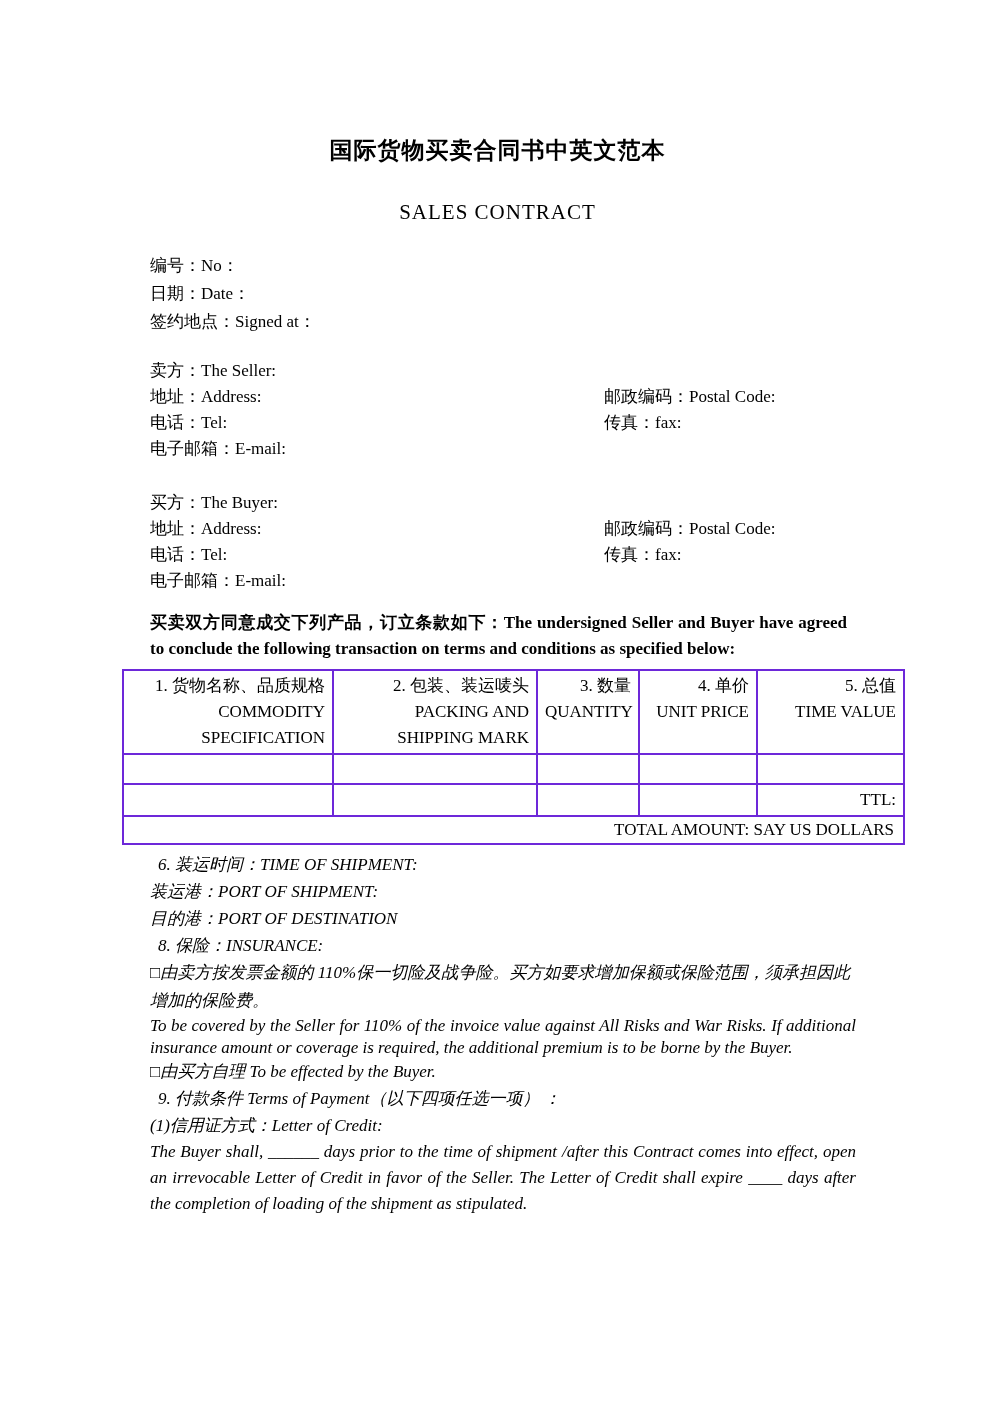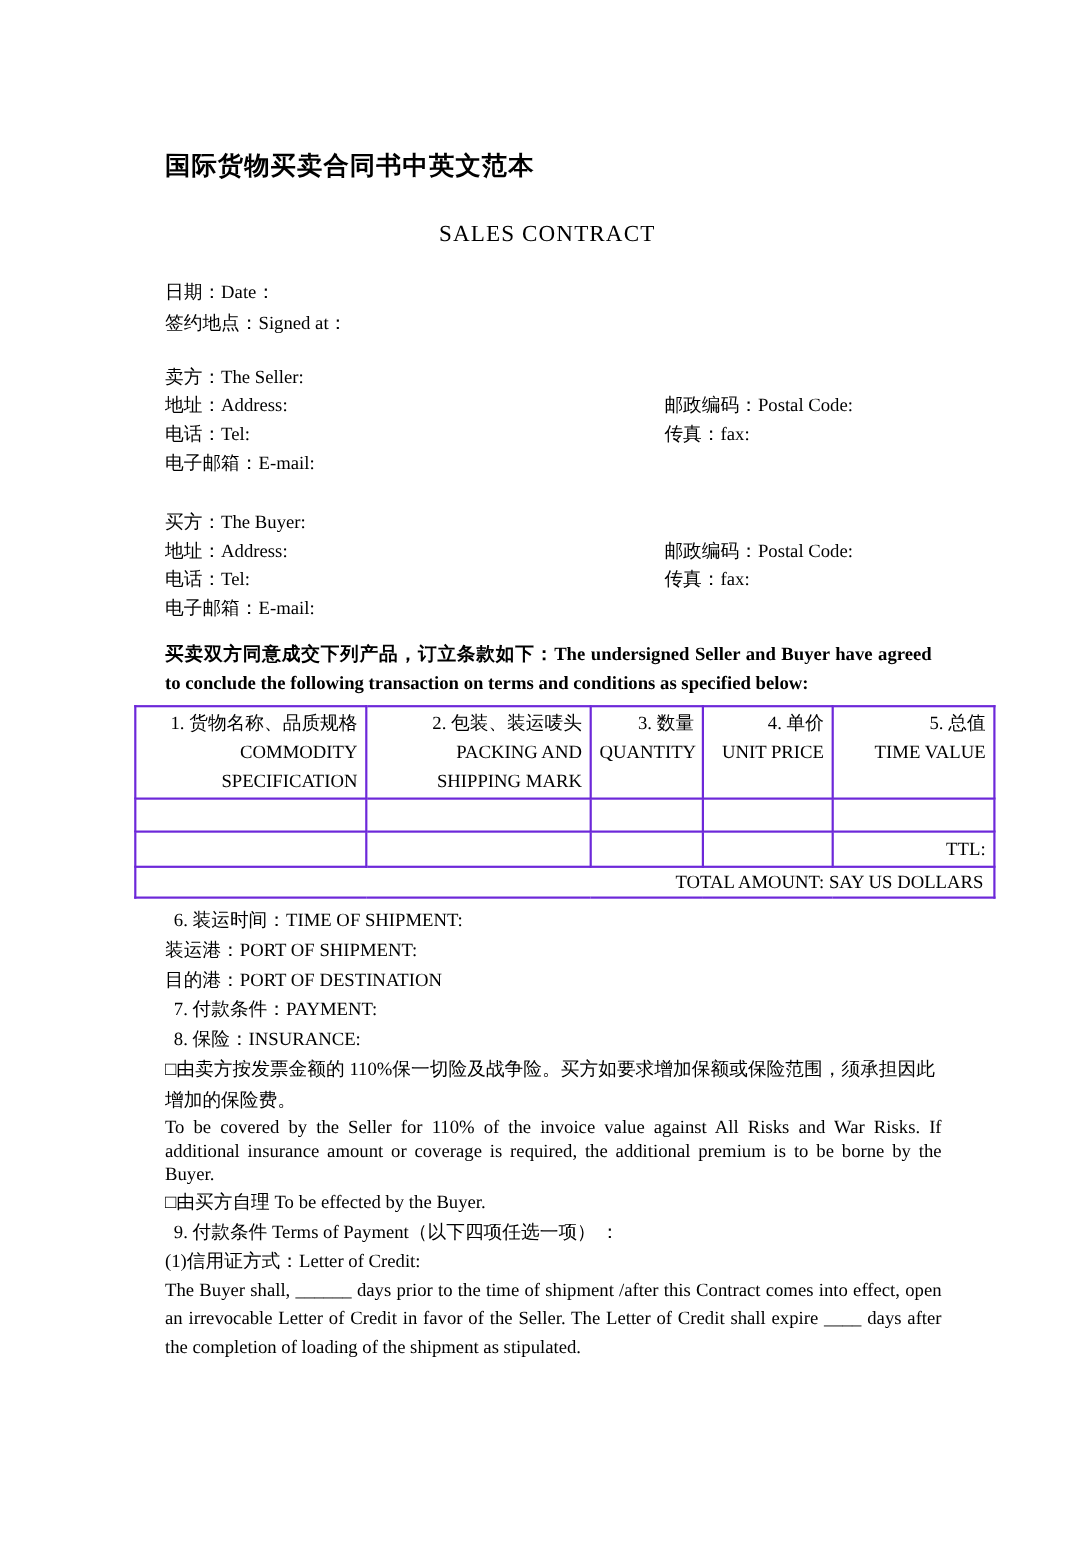--- a/index.html
+++ b/index.html
@@ -7,21 +7,21 @@
     width:993px;height:1404px;
     background:#ffffff;color:#000000;
     font-family:"Liberation Serif","DejaVu Serif",serif;
     font-size:17px;
     box-sizing:border-box;
     padding:138px 148px 0 150px;
     position:relative;
     overflow:hidden;
   }
   .title{
-    font-weight:bold;font-size:23px;line-height:26px;
+    text-align:center;font-weight:bold;font-size:23px;line-height:26px;
     letter-spacing:1px;
   }
   .subtitle{
     text-align:center;font-size:21px;line-height:24px;margin-top:36px;
     letter-spacing:1px;
   }
   .meta{margin-top:28px;}
   .meta .line{line-height:28px;}
   .party{margin-top:22px;}
   .party .line{line-height:26px;}
@@ -43,37 +43,38 @@
   table.goods col.c5{width:147px;}
   table.goods th, table.goods td{
     border:2px solid #6d28d9;
     font-weight:normal;text-align:right;vertical-align:top;
     padding:2px 7px;font-size:17px;line-height:26px;
   }
   table.goods .hdr-zh, table.goods .hdr-en{display:block;}
   tr.empty-row td{height:24px;}
   tr.ttl-row td{height:23px;margin-left:20px;}
   tr.total-row td{height:20px;line-height:22px;padding:2px 9px;}
-  .sections{margin-top:6px;}
+  .sections{margin-top:6px;font-style:italic;}
   .sec{line-height:27px;}
   .sec.numbered{padding-left:8px;}
   .para-zh{line-height:28px;text-align:justify;width:700px;}
   .para-en{line-height:21.5px;text-align:justify;width:706px;}
   .loc-en{line-height:26px;text-align:justify;width:706px;}
   .chk{display:inline;}
 </style>
 </head>
 <body>
 
 <div class="page">
 
   <div class="title">国际货物买卖合同书中英文范本</div>
   <div class="subtitle">SALES CONTRACT</div>
 
   <div class="meta">
+    <div class="line">编号：No：</div>
     <div class="line">日期：Date：</div>
     <div class="line">签约地点：Signed at：</div>
   </div>
 
   <div class="party seller">
     <div class="line">卖方：The Seller:</div>
     <div class="row">
       <span class="cell-left">地址：Address:</span>
       <span class="cell-right">邮政编码：Postal Code:</span>
     </div>
@@ -147,21 +148,20 @@
       <tr class="total-row">
         <td colspan="5">TOTAL AMOUNT: SAY US DOLLARS</td>
       </tr>
     </tbody>
   </table>
 
   <div class="sections">
     <div class="sec numbered">6. 装运时间：TIME OF SHIPMENT:</div>
     <div class="sec">装运港：PORT OF SHIPMENT:</div>
     <div class="sec">目的港：PORT OF DESTINATION</div>
-    <div class="sec numbered">7. 付款条件：PAYMENT:</div>
     <div class="sec numbered">8. 保险：INSURANCE:</div>
 
     <div class="para-zh"><span class="chk">□</span><span>由卖方按发票金额的 110%保一切险及战争险。买方如要求增加保额或保险范围，须承担因此增加的保险费。</span></div>
 
     <div class="para-en">To be covered by the Seller for 110% of the invoice value against All Risks and War Risks. If additional insurance amount or coverage is required, the additional premium is to be borne by the Buyer.</div>
 
     <div class="sec"><span class="chk">□</span><span>由买方自理  To be effected by the Buyer.</span></div>
 
     <div class="sec numbered">9. 付款条件 Terms of Payment（以下四项任选一项） ：</div>
     <div class="sec">(1)信用证方式：Letter of Credit:</div>

